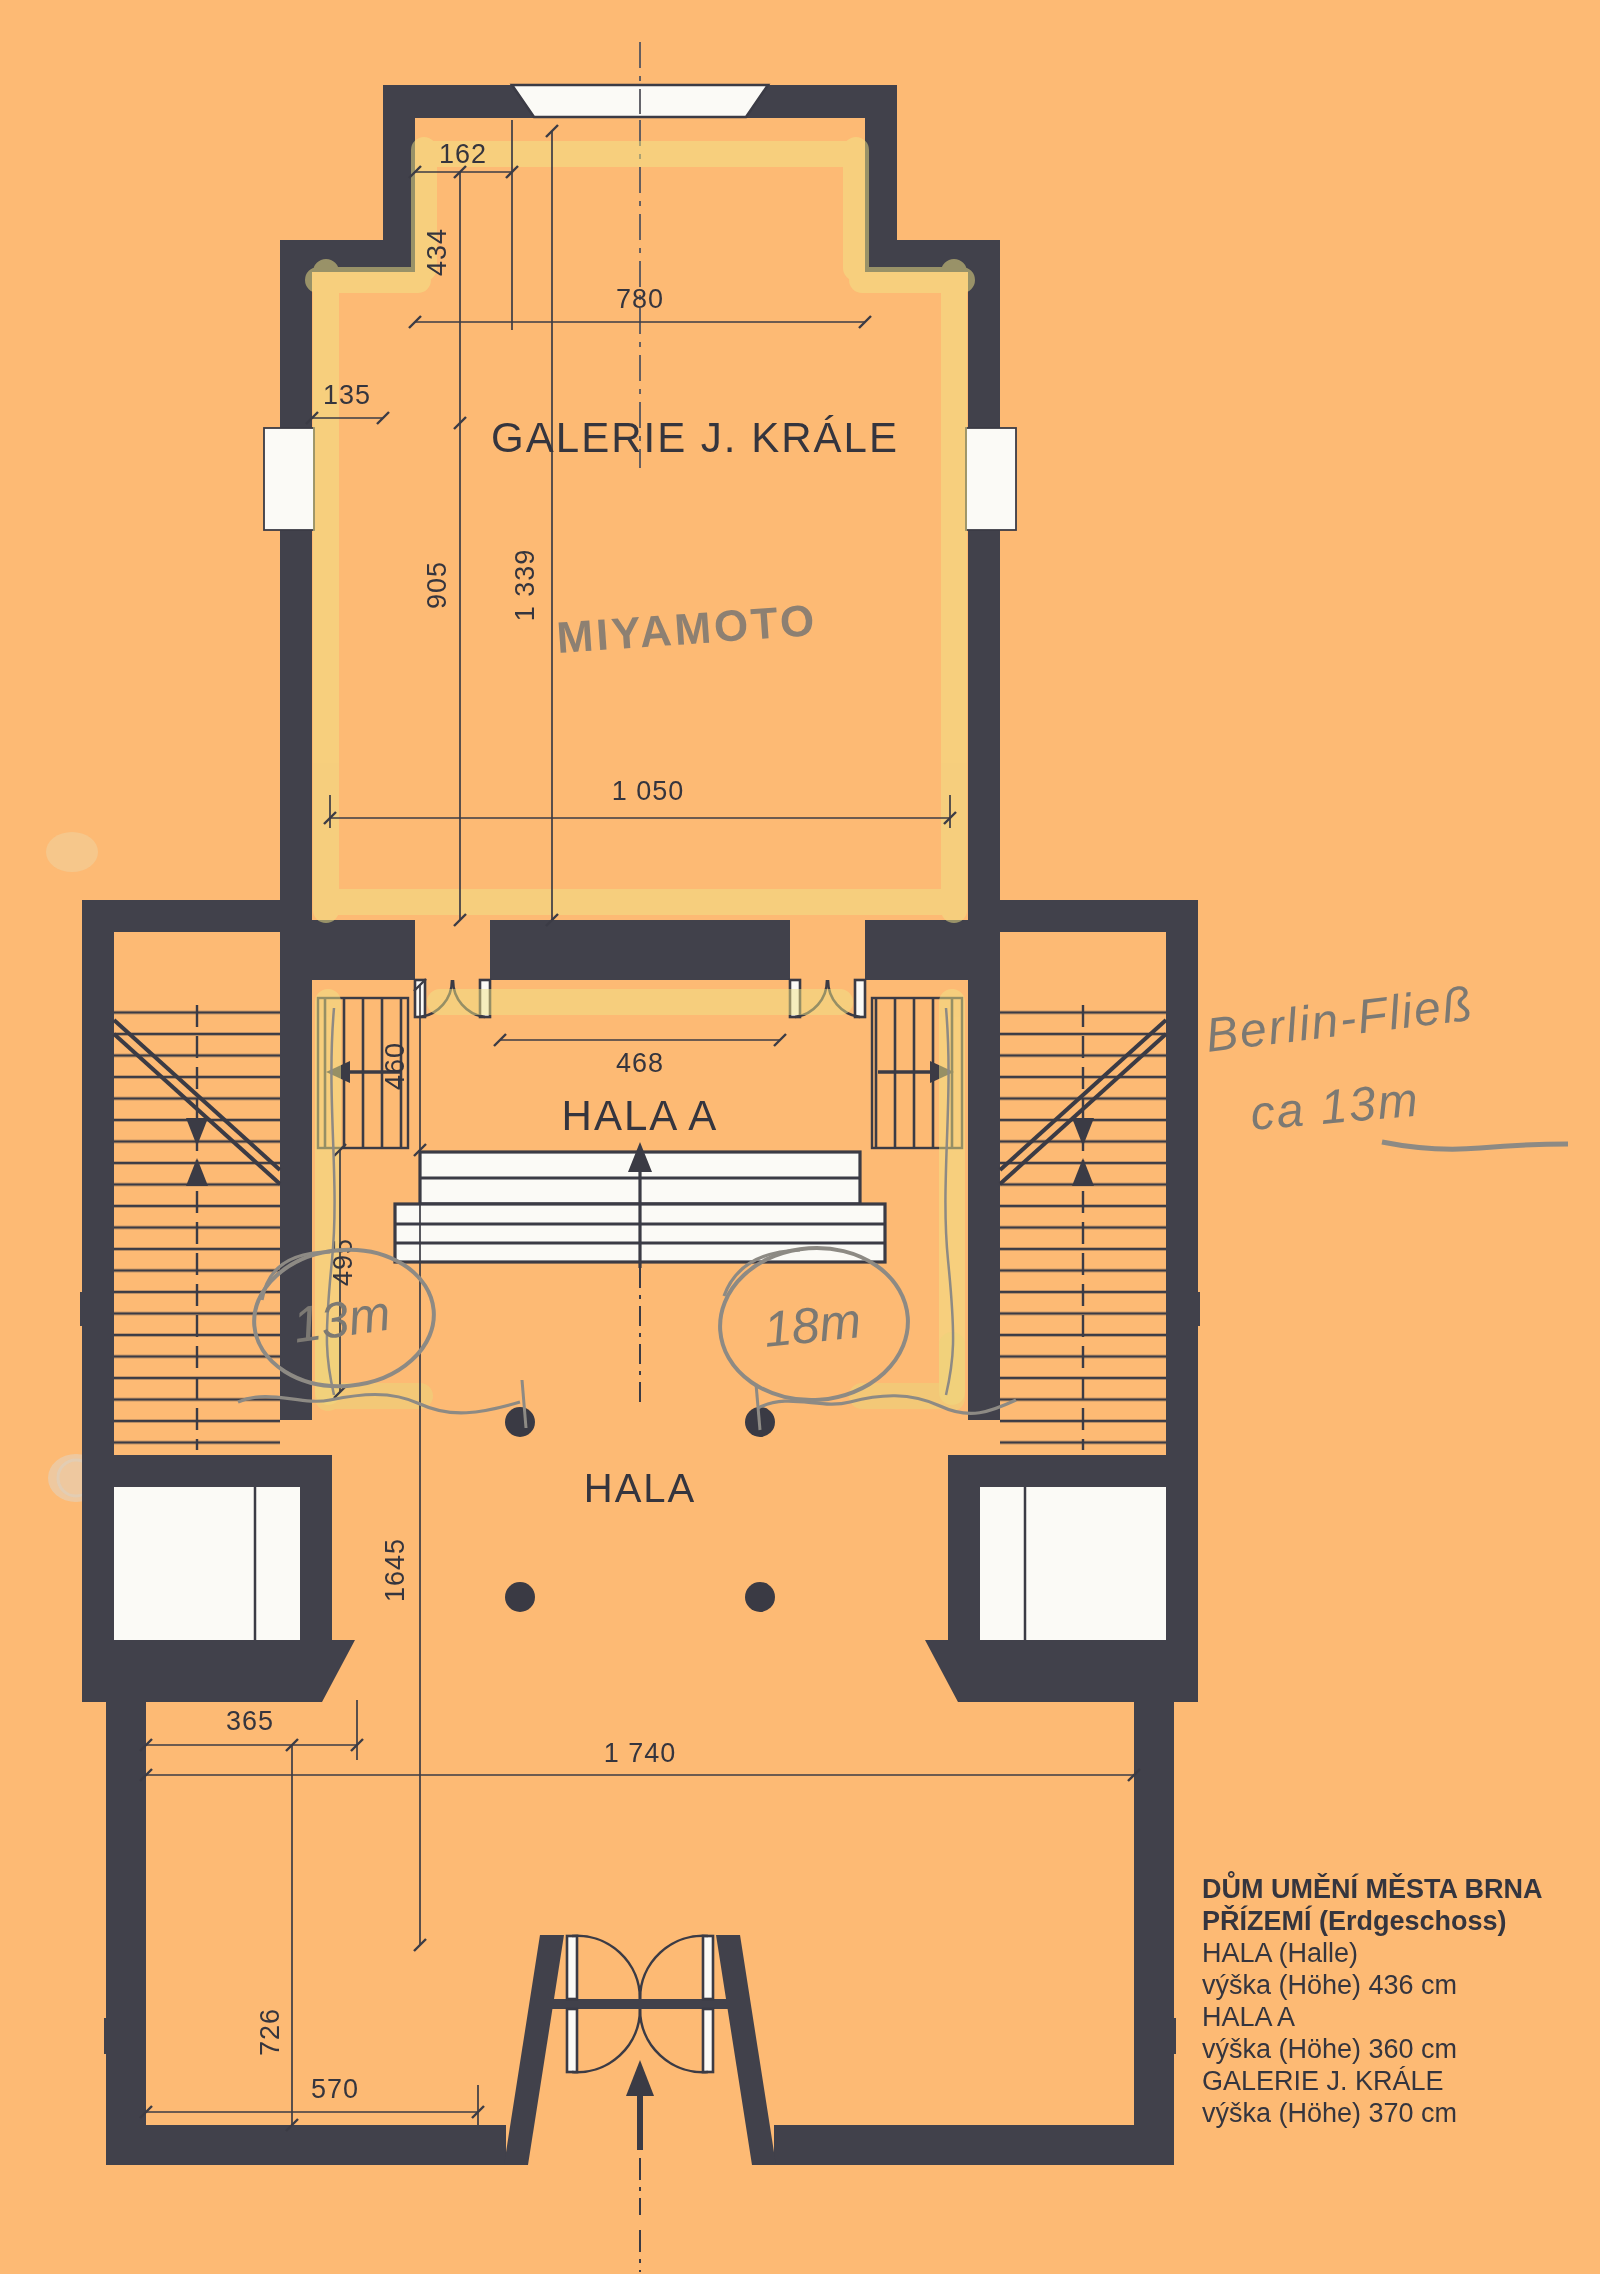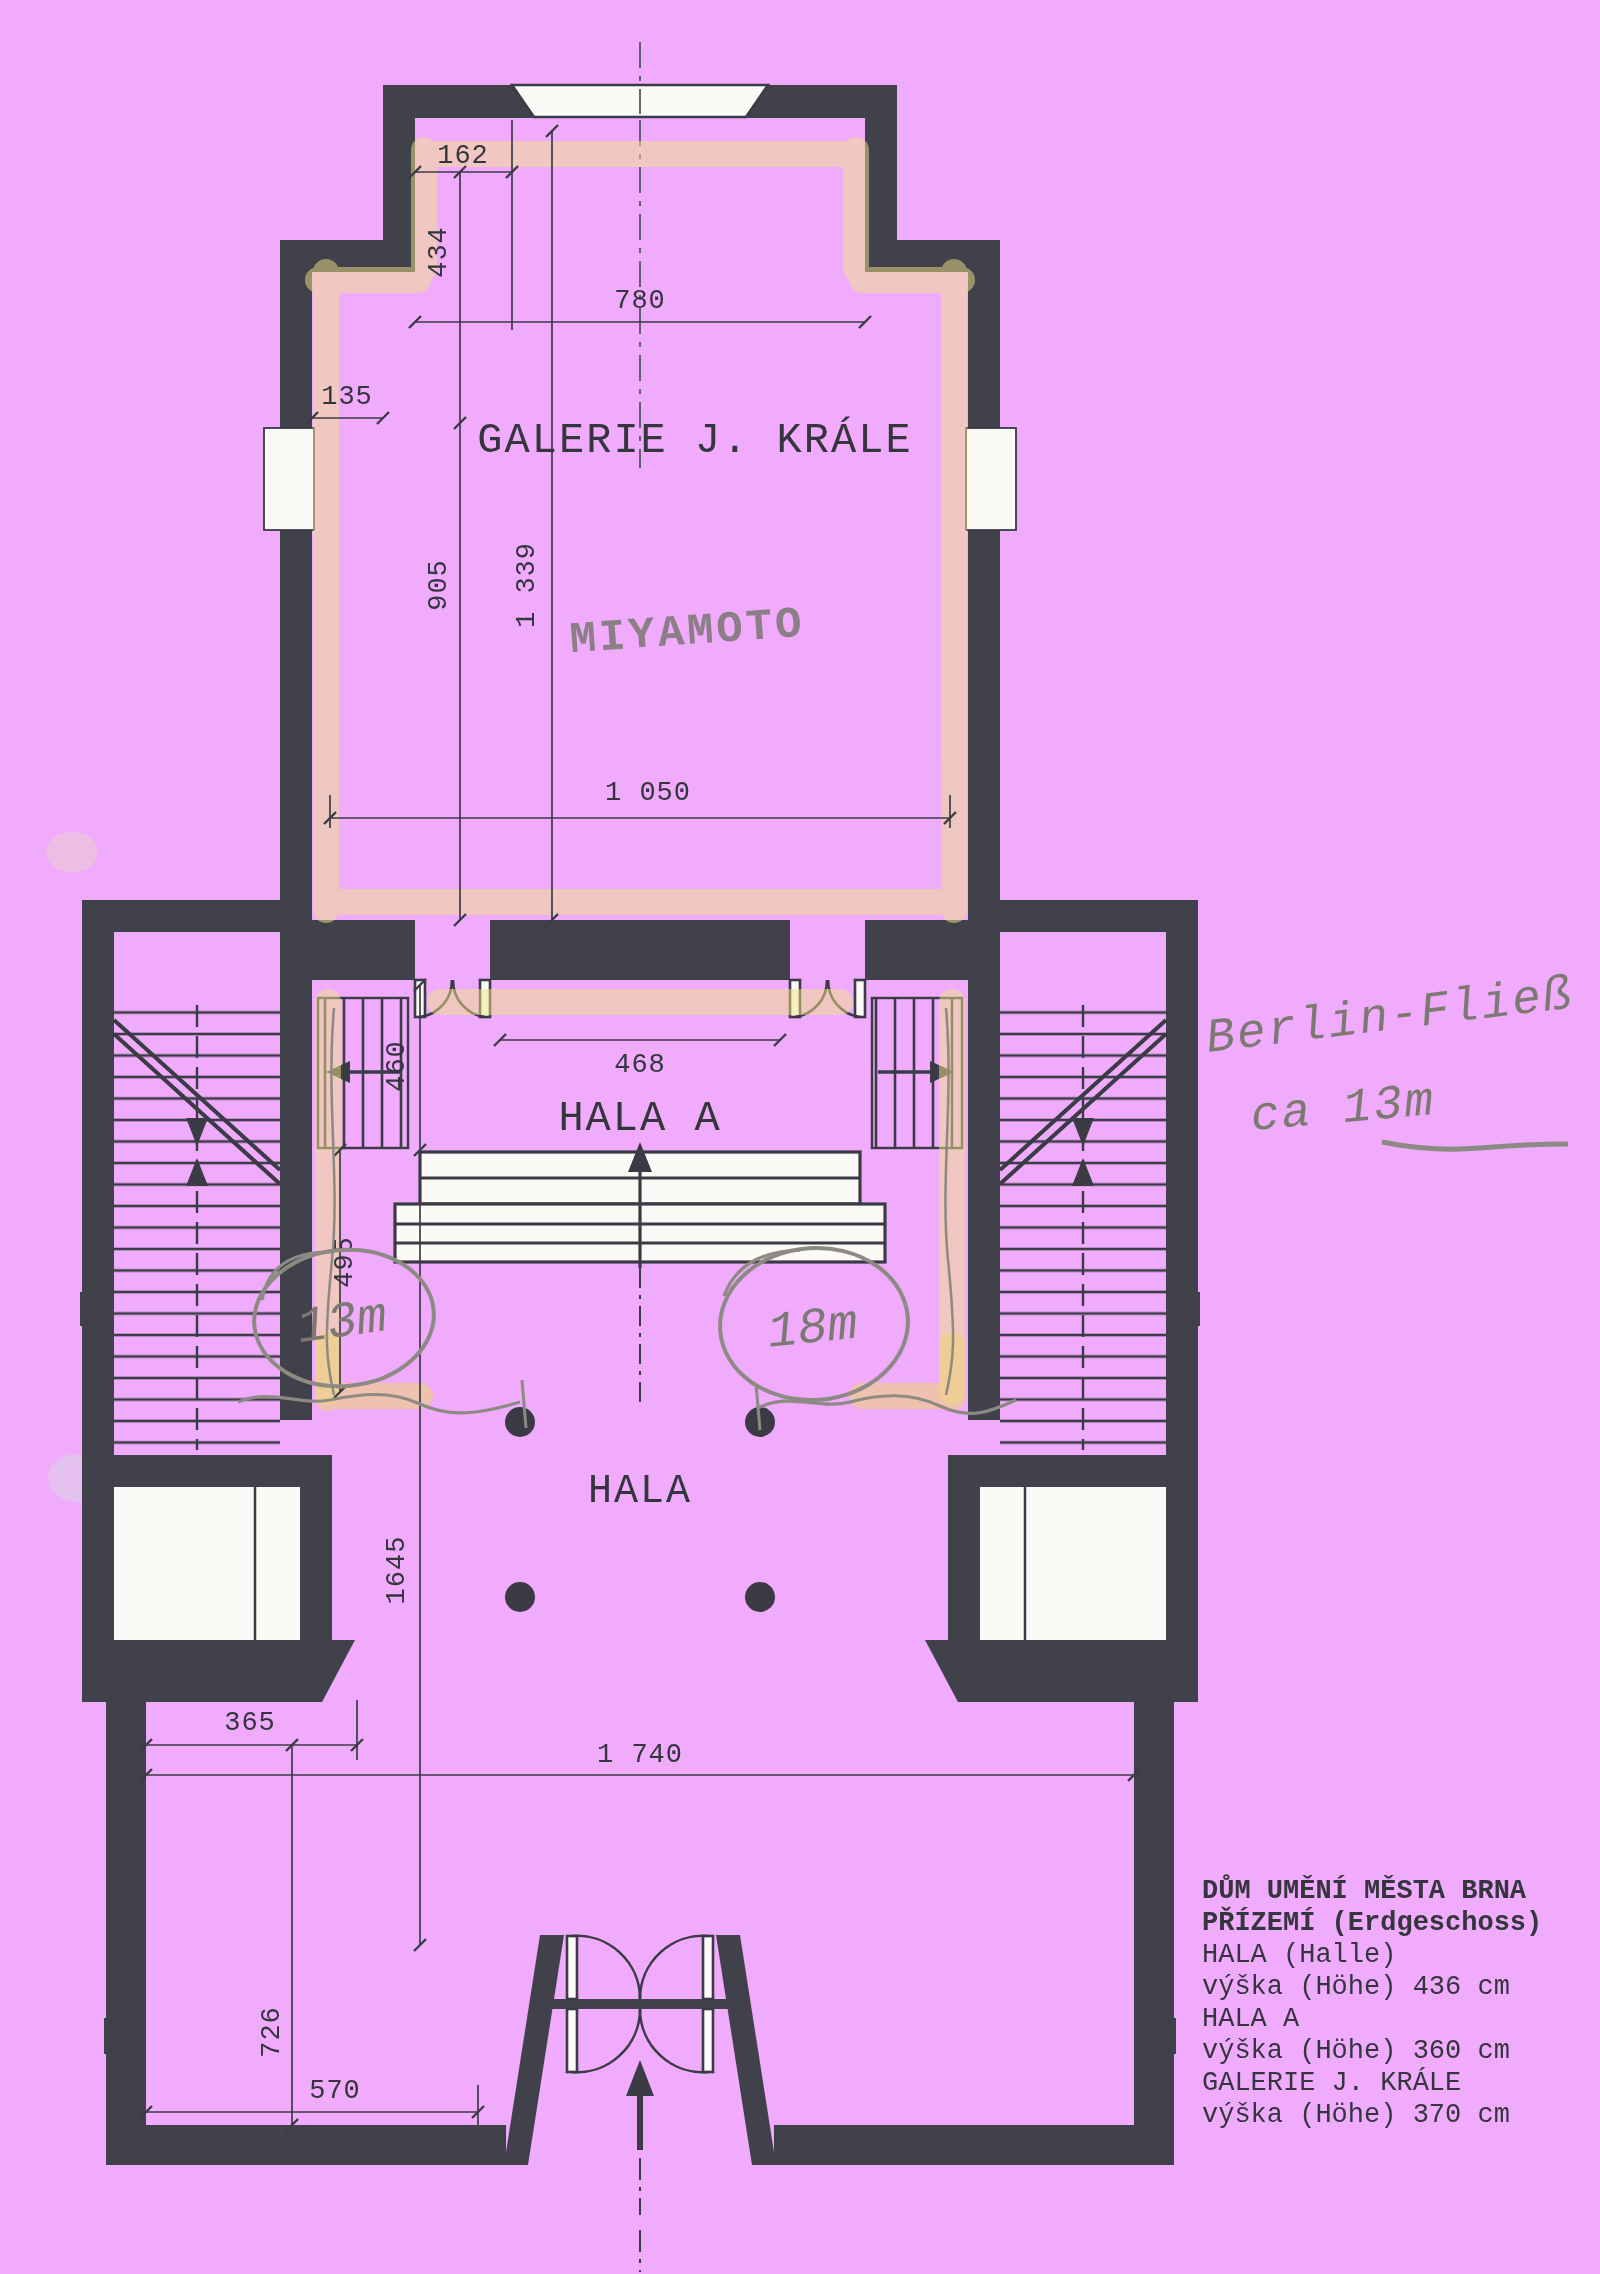--- a/index.html
+++ b/index.html
@@ -1,17 +1,17 @@
 <!DOCTYPE html>
 <html><head>
 <meta charset="utf-8">
 <style>
   html,body{margin:0;padding:0;background:#e8e8e4;}
-  .page{position:relative;width:1600px;height:2274px;background:#f0abfc;overflow:hidden;
-        font-family:Liberation Mono, monospace;}
+  .page{position:relative;width:1600px;height:2274px;background:#fdba74;overflow:hidden;
+        font-family:Liberation Sans, sans-serif;}
   svg{position:absolute;left:0;top:0;}
   text{fill:#35353e;}
   .dim{font-size:27px;letter-spacing:1px;}
   .room{font-size:42px;letter-spacing:2px;}
   .room-s{font-size:40px;letter-spacing:2px;}
   .info{font-size:27px;}
   .info-b{font-size:27px;font-weight:bold;}
   .pencil-t{fill:#7c7973;font-style:italic;}
   .hand{fill:#7a7772;font-weight:bold;letter-spacing:3px;opacity:.85;}
 </style>

